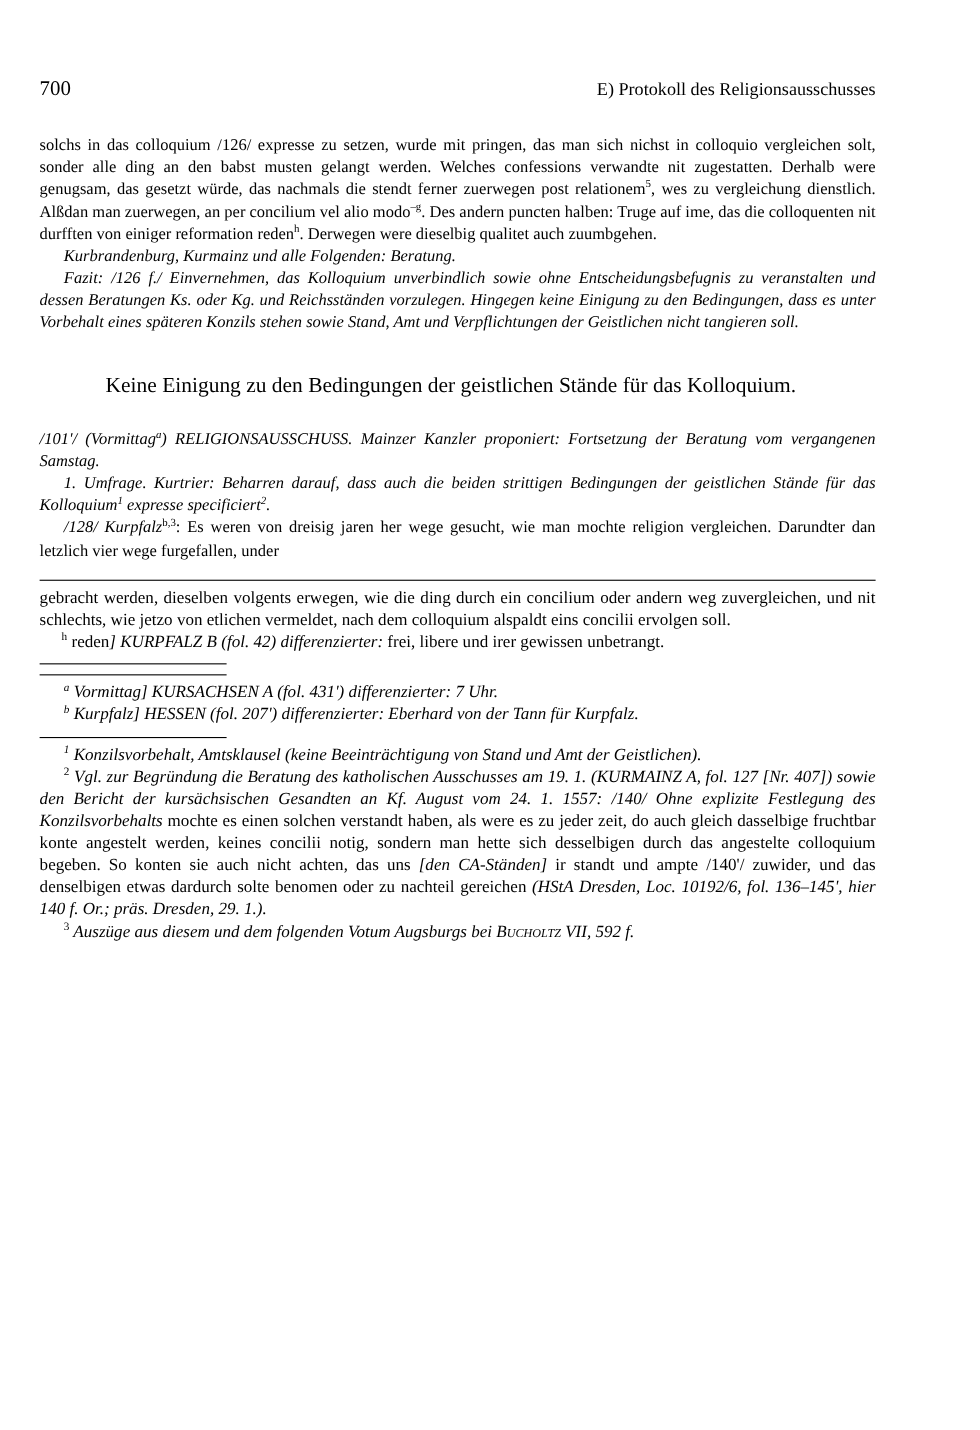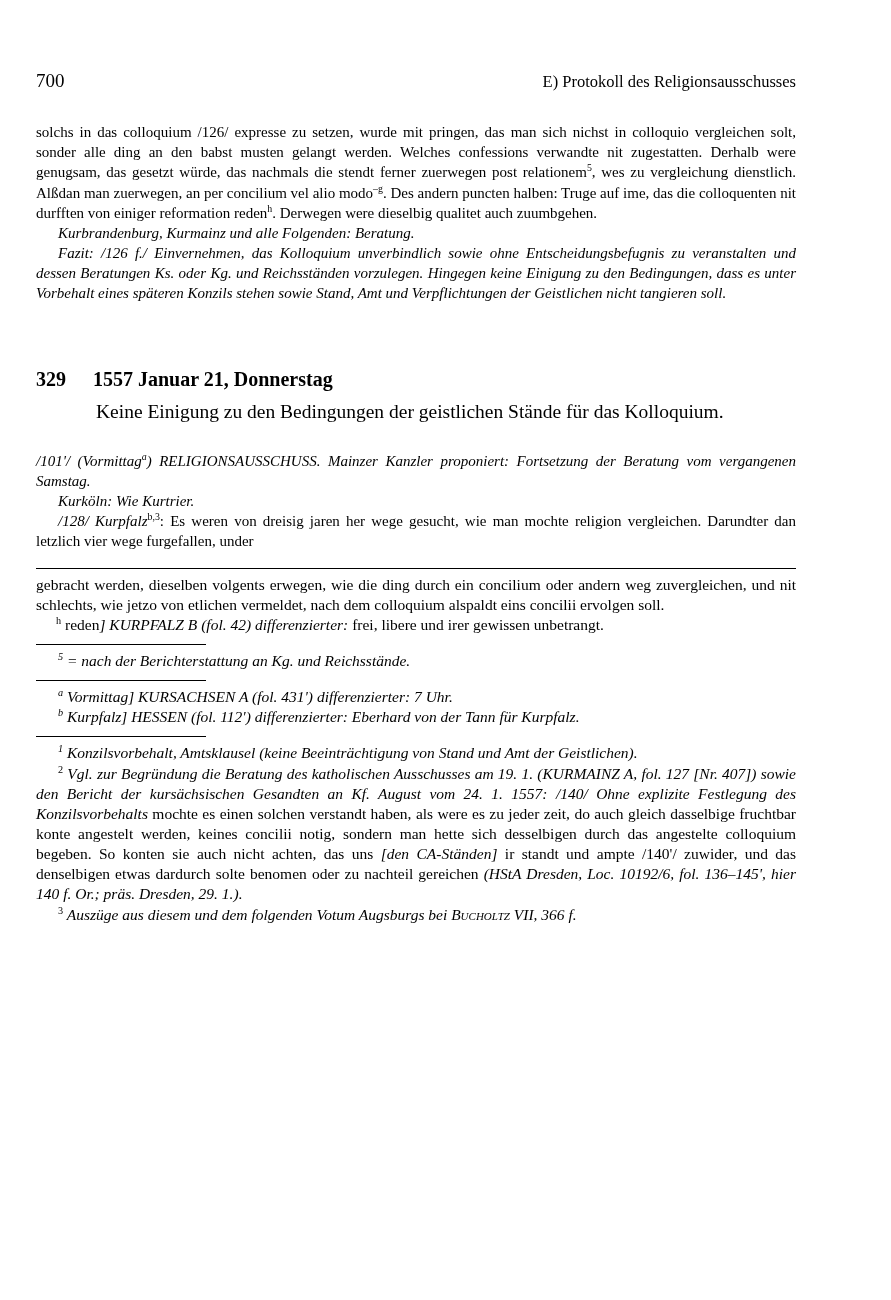--- a/index.html
+++ b/index.html
@@ -141,64 +141,57 @@
     </div>
 
     <p class="body"><span>solchs in das colloquium /126/ expresse zu setzen, wurde mit pringen, das man sich nichst in colloquio vergleichen solt, sonder alle ding an den babst musten gelangt werden. Welches confessions verwandte nit zugestatten. Derhalb were genugsam, das gesetzt würde, das nachmals die stendt ferner zuerwegen post relationem</span><sup>5</sup><span>, wes zu vergleichung dienstlich. Alßdan man zuerwegen, an per concilium vel alio modo</span><sup>–g</sup><span>. Des andern puncten halben: Truge auf ime, das die colloquenten nit durfften von einiger reformation reden</span><sup>h</sup><span>. Derwegen were dieselbig qualitet auch zuumbgehen.</span></p>
 
     <p class="body indent ital">Kurbrandenburg, Kurmainz und alle Folgenden: Beratung.</p>
 
     <p class="body indent ital">Fazit: /126 f./ Einvernehmen, das Kolloquium unverbindlich sowie ohne Entscheidungsbefugnis zu veranstalten und dessen Beratungen Ks. oder Kg. und Reichsständen vorzulegen. Hingegen keine Einigung zu den Bedingungen, dass es unter Vorbehalt eines späteren Konzils stehen sowie Stand, Amt und Verpflichtungen der Geistlichen nicht tangieren soll.</p>
 
     <div class="gap-md"></div>
 
-    <div class="sec-head">
-      <div class="num">329</div>
-      <div class="ttl">1557 Januar 21, Donnerstag</div>
-    </div>
 
     <div class="regest">
       <div>Keine Einigung zu den Bedingungen der geistlichen Stände für das Kolloquium.</div>
     </div>
 
     <div class="gap-md"></div>
 
     <p class="body ital"><span>/101'/ (Vormittag</span><sup>a</sup><span>) RELIGIONSAUSSCHUSS. Mainzer Kanzler proponiert: Fortsetzung der Beratung vom vergangenen Samstag.</span></p>
 
+    <p class="body indent ital"><span>1. Umfrage. Kurtrier: Beharren darauf, dass auch die beiden strittigen Bedingungen der geistlichen Stände für das Kolloquium</span><sup>1</sup><span> expresse specificiert</span><sup>2</sup><span>.</span></p>
 
-    <p class="body indent ital">Kurköln: Wie Kurtrier.</p>
 
     <p class="body indent"><span class="ital">/128/ Kurpfalz</span><sup>b,3</sup><span>: Es weren von dreisig jaren her wege gesucht, wie man mochte religion vergleichen. Darundter dan letzlich vier wege furgefallen, under</span></p>
 
     <div class="apparatus">
 
       <hr class="rule">
 
       <div class="app-block">
         <p>gebracht werden, dieselben volgents erwegen, wie die ding durch ein concilium oder andern weg zuvergleichen, und nit schlechts, wie jetzo von etlichen vermeldet, nach dem colloquium alspaldt eins concilii ervolgen soll.</p>
         <p class="note-ind"><sup>h</sup><span> reden</span><span class="ital">] KURPFALZ B (fol. 42) differenzierter:</span><span> frei, libere und irer gewissen unbetrangt.</span></p>
       </div>
 
       <hr class="rule-short">
 
-      <div class="app-block">
-        <p class="note-ind2 notes-italic"><sup>5</sup><span> = nach der Berichterstattung an Kg. und Reichsstände.</span></p>
-      </div>
 
       <hr class="rule-short">
 
       <div class="app-block">
         <p class="note-ind2 notes-italic"><sup>a</sup><span> Vormittag] KURSACHSEN A (fol. 431') differenzierter: 7 Uhr.</span></p>
-        <p class="note-ind2 notes-italic"><sup>b</sup><span> Kurpfalz] HESSEN (fol. 112') differenzierter: Eberhard von der Tann für Kurpfalz.</span></p>
+        <p class="note-ind2 notes-italic"><sup>b</sup><span> Kurpfalz] HESSEN (fol. 207') differenzierter: Eberhard von der Tann für Kurpfalz.</span></p>
       </div>
 
       <hr class="rule-short">
 
       <div class="app-block">
         <p class="note-ind2 notes-italic"><sup>1</sup><span> Konzilsvorbehalt, Amtsklausel (keine Beeinträchtigung von Stand und Amt der Geistlichen).</span></p>
         <p class="note-ind2"><sup>2</sup><span class="ital"> Vgl. zur Begründung die Beratung des katholischen Ausschusses am 19. 1. (KURMAINZ A, fol. 127 [Nr. 407]) sowie den Bericht der kursächsischen Gesandten an Kf. August vom 24. 1. 1557: /140/ Ohne explizite Festlegung des Konzilsvorbehalts</span><span> mochte es einen solchen verstandt haben, als were es zu jeder zeit, do auch gleich dasselbige fruchtbar konte angestelt werden, keines concilii notig, sondern man hette sich desselbigen durch das angestelte colloquium begeben. So konten sie auch nicht achten, das uns </span><span class="ital">[den CA-Ständen]</span><span> ir standt und ampte /140'/ zuwider, und das denselbigen etwas dardurch solte benomen oder zu nachteil gereichen </span><span class="ital">(HStA Dresden, Loc. 10192/6, fol. 136–145', hier 140 f. Or.; präs. Dresden, 29. 1.).</span></p>
-        <p class="note-ind2"><sup>3</sup><span class="ital"> Auszüge aus diesem und dem folgenden Votum Augsburgs bei </span><span class="ital smallcaps">Bucholtz</span><span class="ital"> VII, 366 f.</span></p>
+        <p class="note-ind2"><sup>3</sup><span class="ital"> Auszüge aus diesem und dem folgenden Votum Augsburgs bei </span><span class="ital smallcaps">Bucholtz</span><span class="ital"> VII, 592 f.</span></p>
       </div>
 
     </div>
 
   </div>
 </div>
 
 </body></html>

